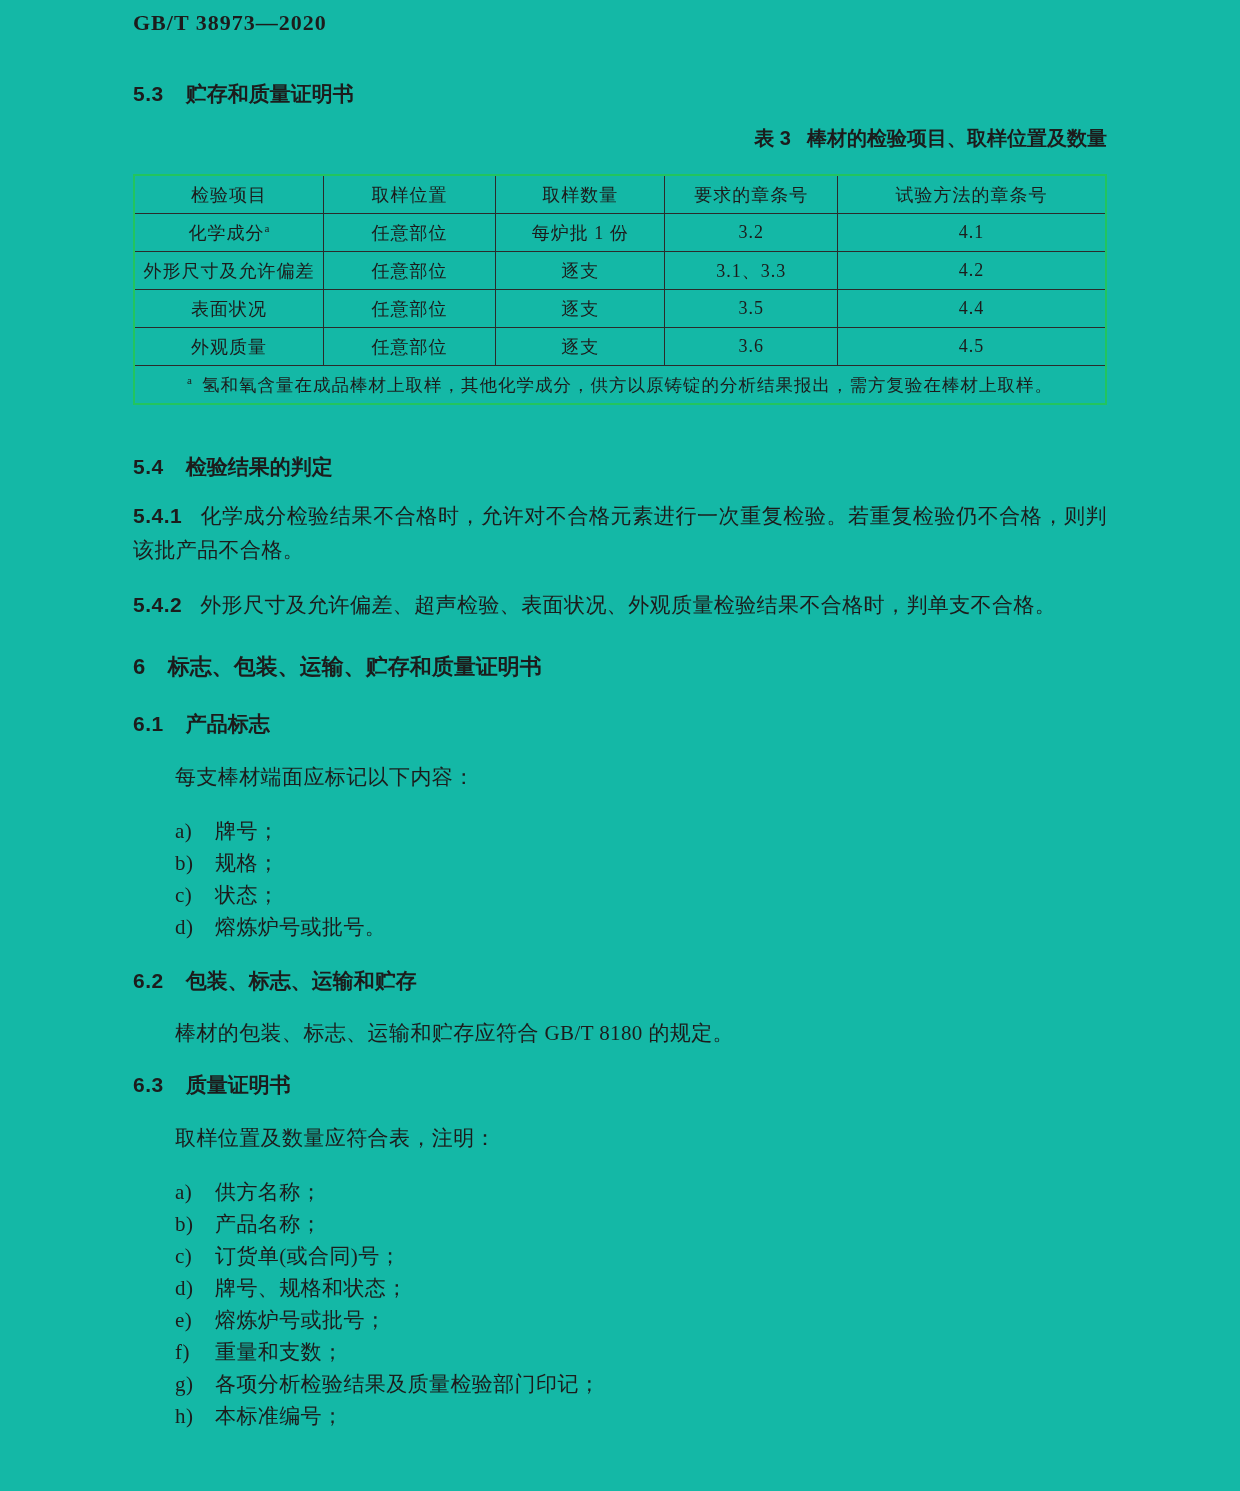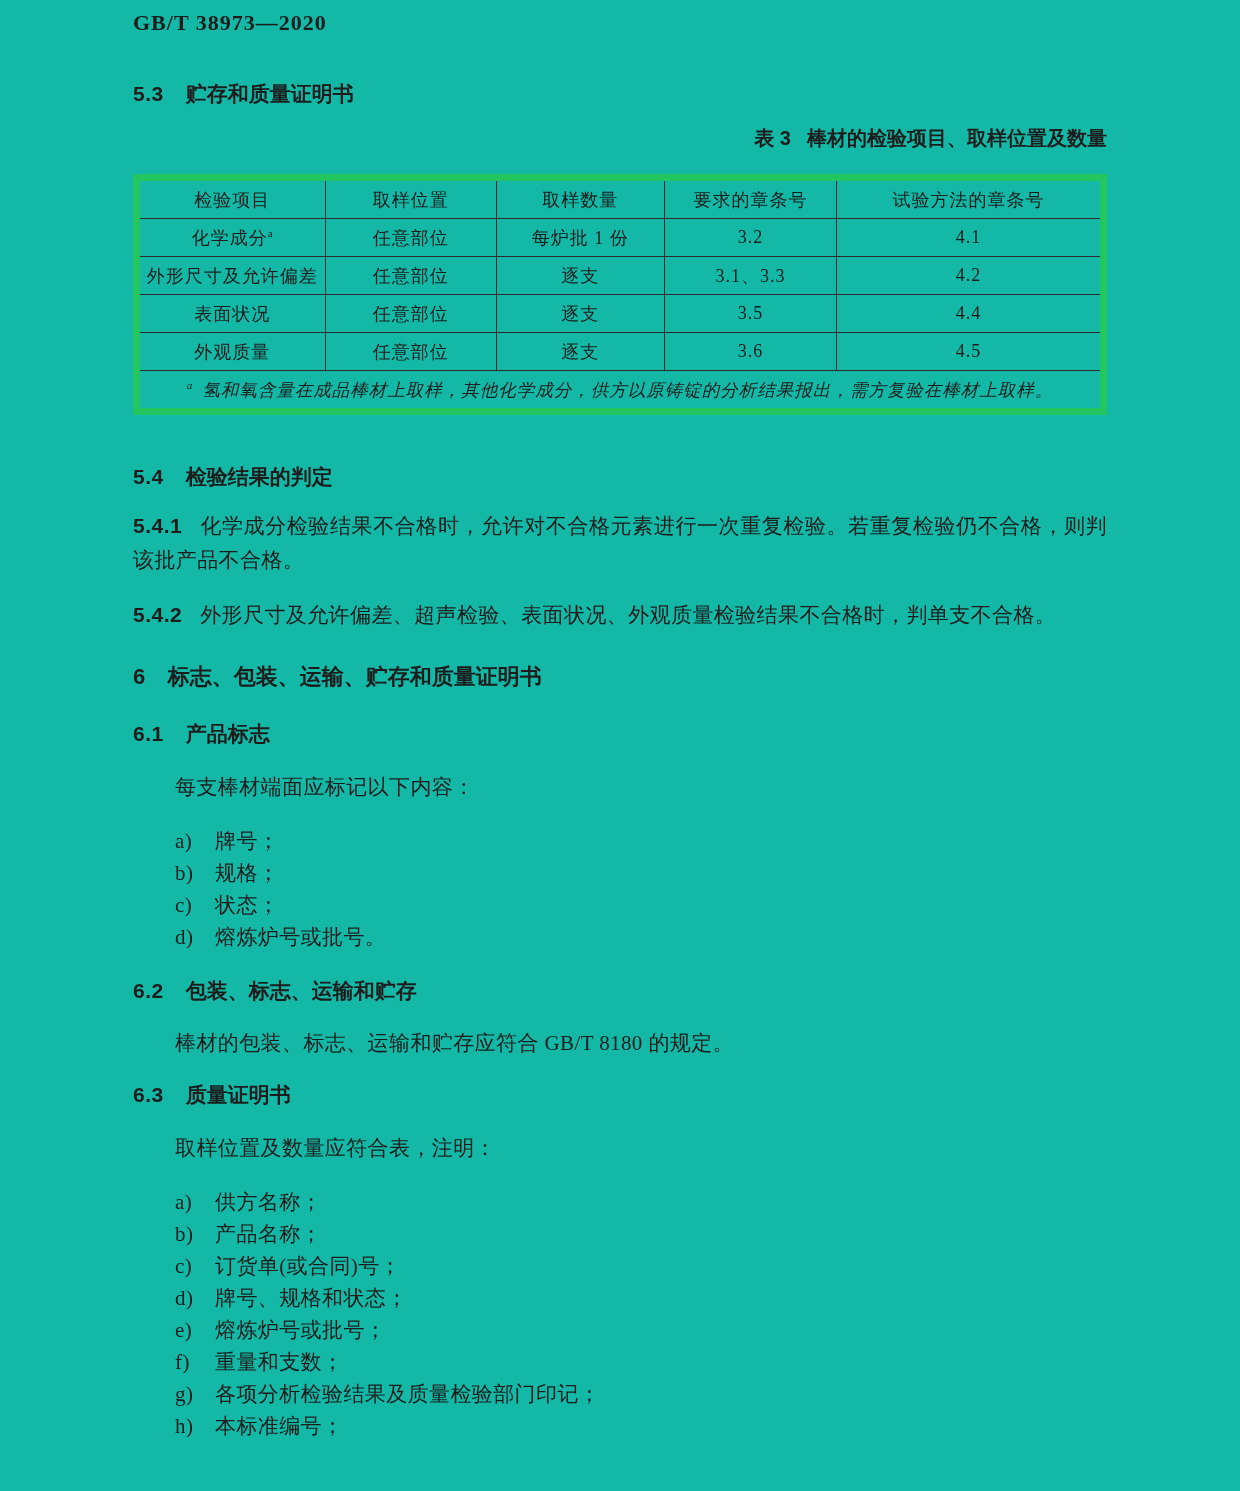--- a/index.html
+++ b/index.html
@@ -54,40 +54,39 @@
     font-weight:bold;
     font-size:20px;
     line-height:28px;
   }
   .table-title .tt-label{margin-right:16px;}
   table.spec{
     margin-top:22px;
     width:100%;
     border-collapse:collapse;
     table-layout:fixed;
-    border:7px solid #22c55e;
+    border:2px solid #22c55e;
     font-size:18px;
   }
   table.spec th,table.spec td{
     border:1px solid #2b2b2b;
     text-align:center;
     vertical-align:middle;
     height:37px;
     padding:0 4px;
     font-weight:normal;
     letter-spacing:1px;
   }
   table.spec sup{font-size:11px;letter-spacing:0;}
   td.footnote-cell{
     text-align:left;
     height:auto;
     padding:9px 12px 9px 46px;
     font-size:17.5px;
     letter-spacing:0.4px;
-    font-style:italic;
   }
   td.footnote-cell sup{margin-right:10px;}
   .m-h54{margin-top:48px;}
   .m-p541{margin-top:18px;}
   .m-p542{margin-top:0px;}
   .m-h6{margin-top:30px;}
   .m-h61{margin-top:28px;}
   .m-p61{margin-top:22px;}
   .list{margin-top:2px;}
   .list-item{

